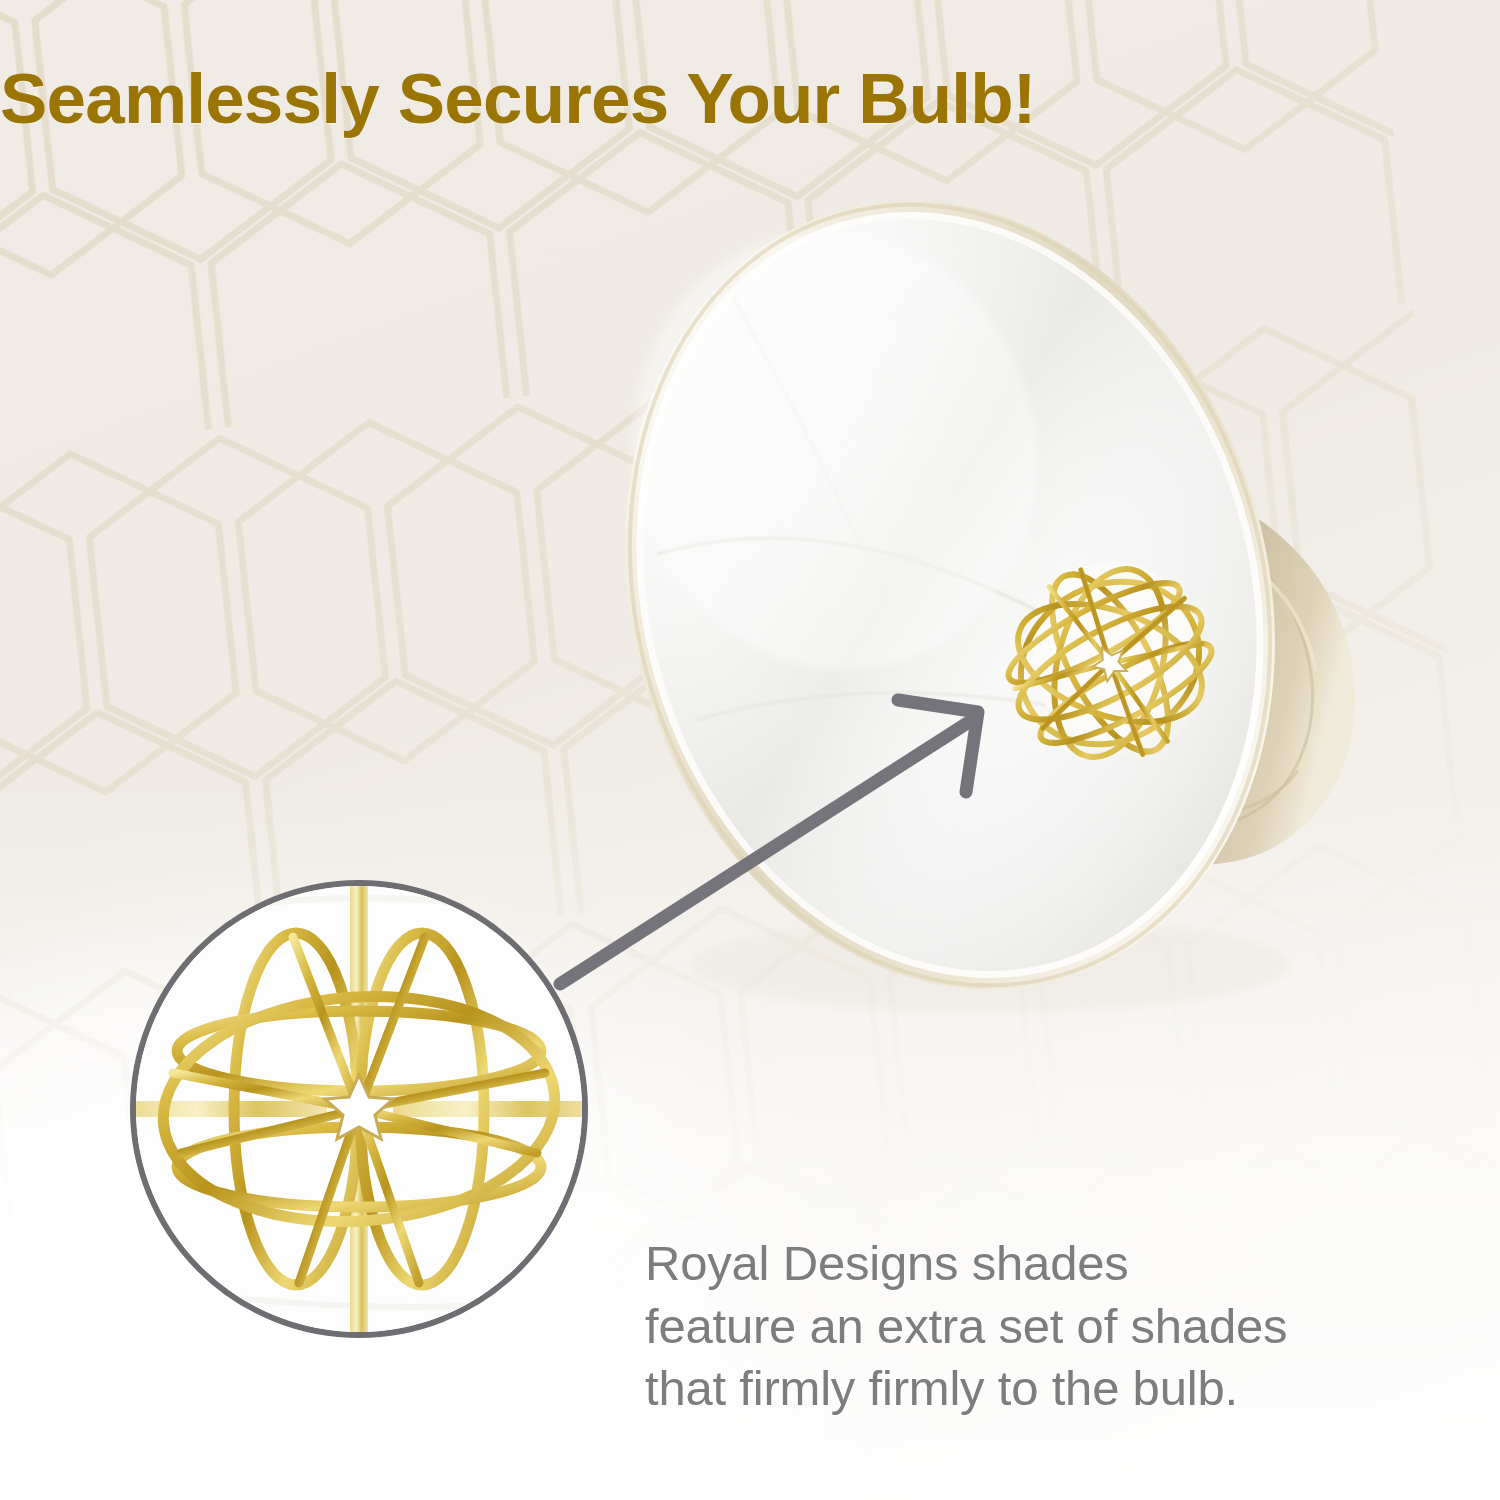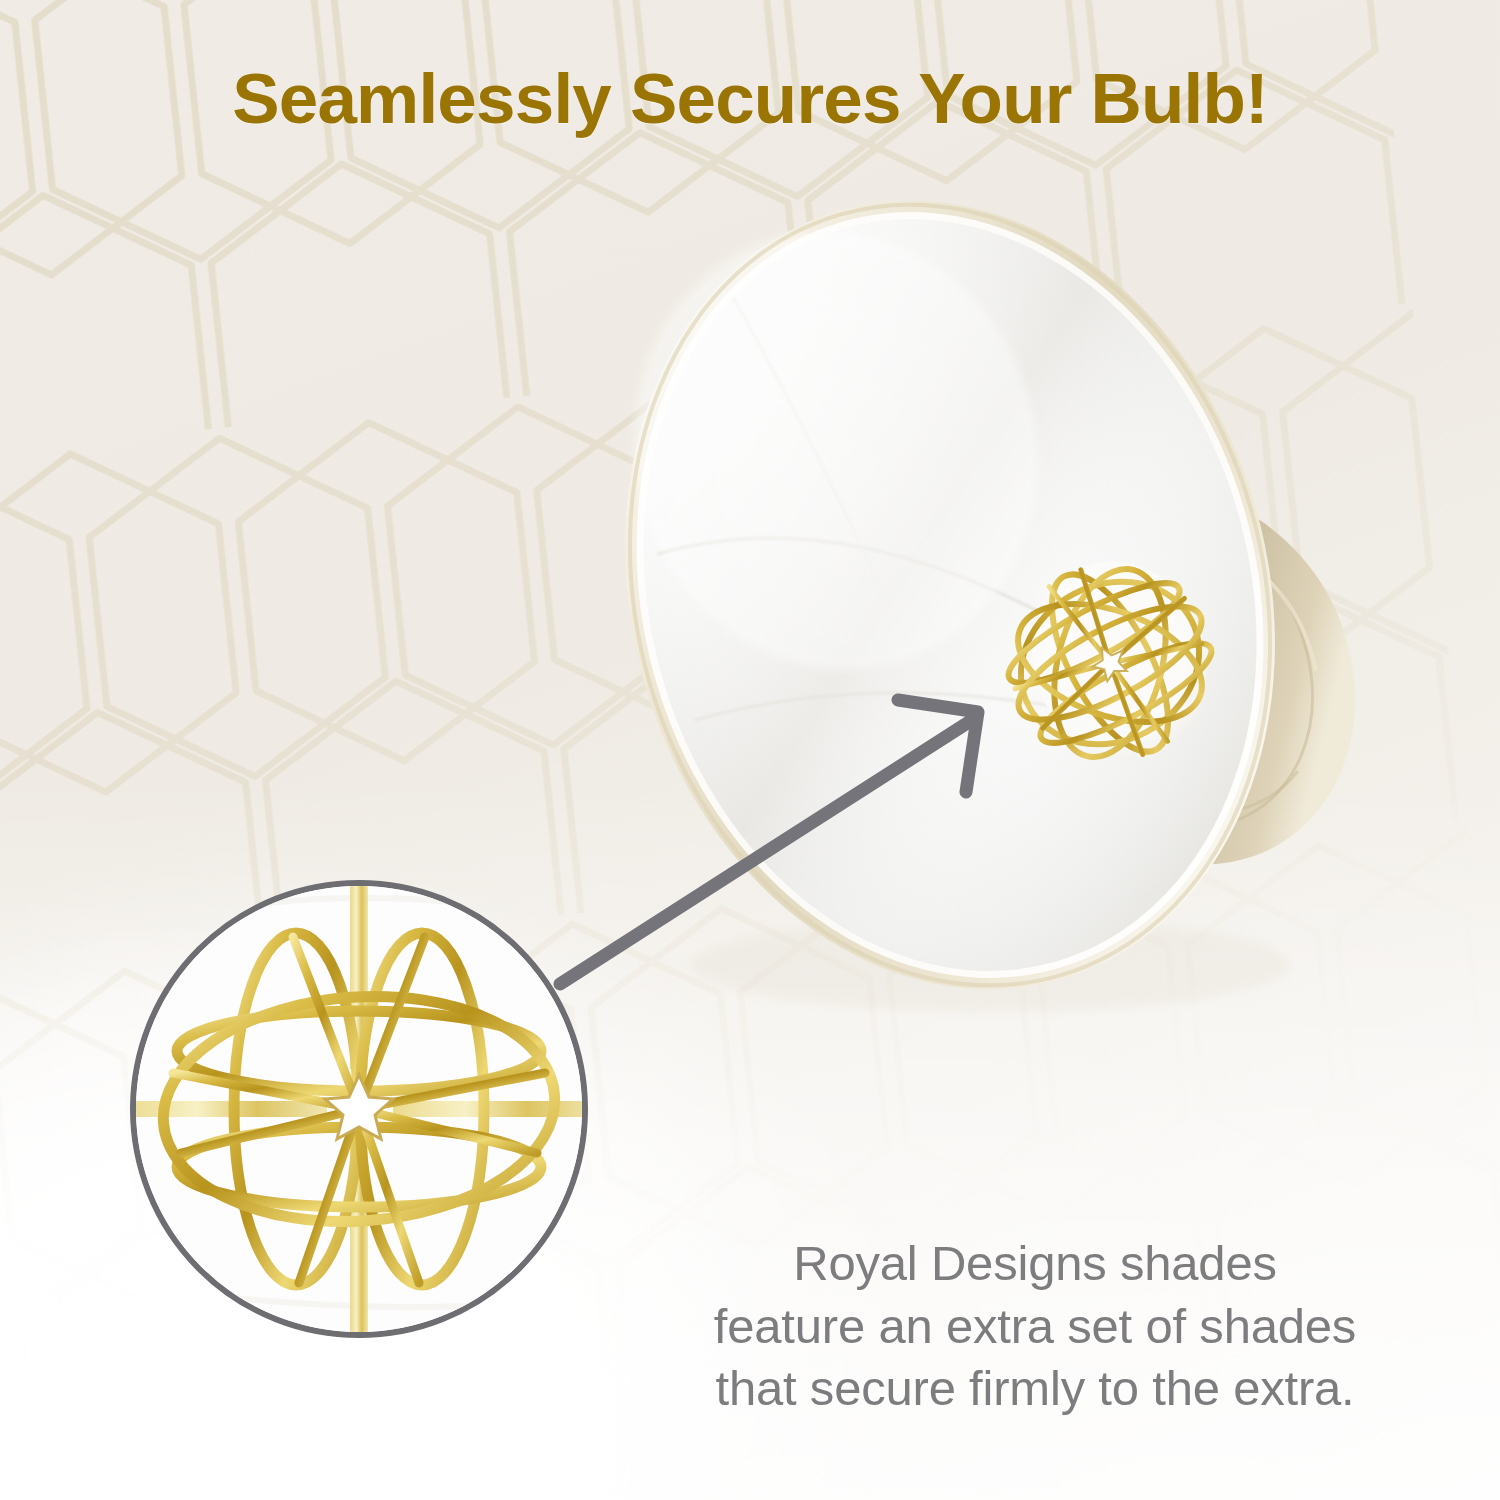--- a/index.html
+++ b/index.html
@@ -38,21 +38,20 @@
       linear-gradient(to bottom, rgba(255,255,255,0) 52%, rgba(255,255,255,0.55) 78%, rgba(255,255,255,0.82) 100%);
     pointer-events: none;
   }
 
   
   .headline {
     position: absolute;
     left: 0;
     right: 0;
     top: 62px;
-    text-align: center;
     font-size: 71px;
     font-weight: 700;
     letter-spacing: -0.8px;
     color: #9a7504;
     line-height: 1.05;
     white-space: nowrap;
     text-shadow: 0 1px 0 rgba(255,255,255,0.45);
   }
 
   
@@ -86,21 +85,21 @@
     overflow: hidden;
   }
   .magnifier svg { display: block; }
 
   
   .caption {
     position: absolute;
     right: 75px;
     top: 1232px;
     width: 780px;
-    text-align: center;
+    text-align: left;
     color: #7d7d80;
     font-size: 49px;
     font-weight: 300;
     line-height: 1.28;
     letter-spacing: -0.2px;
   }
   .caption .cl { display: block; white-space: nowrap; }
 </style>
 </head>
 <body>
@@ -320,16 +319,16 @@
         </g>
 
         <path d="M0,-34 L10,-12 L34,-10 L16,6 L22,30 L0,18 L-22,30 L-16,6 L-34,-10 L-10,-12 Z" fill="#ffffff" stroke="#c8ab52" stroke-width="3"></path>
       </g>
     </svg>
   </div>
 
   <div class="caption">
     <span class="cl">Royal Designs shades</span>
     <span class="cl">feature an extra set of shades</span>
-    <span class="cl">that secure firmly to the extra.</span>
+    <span class="cl">that firmly firmly to the bulb.</span>
   </div>
 
 </div>
 
 </body></html>

